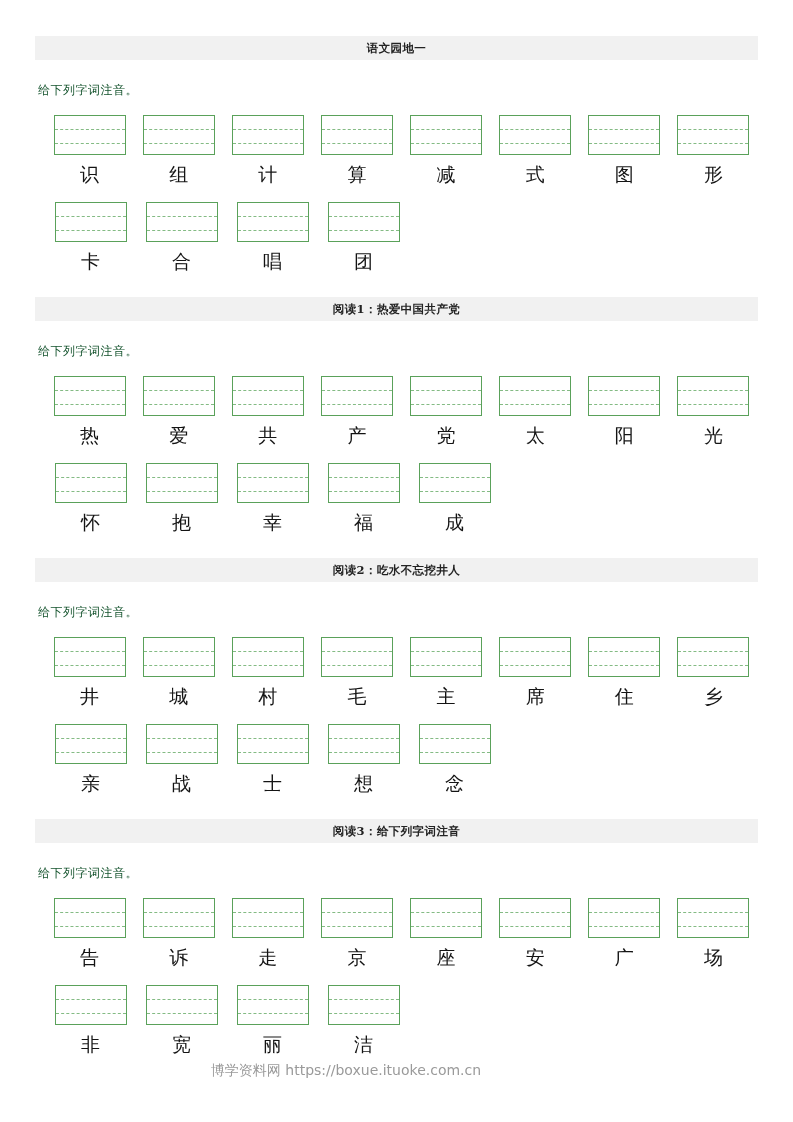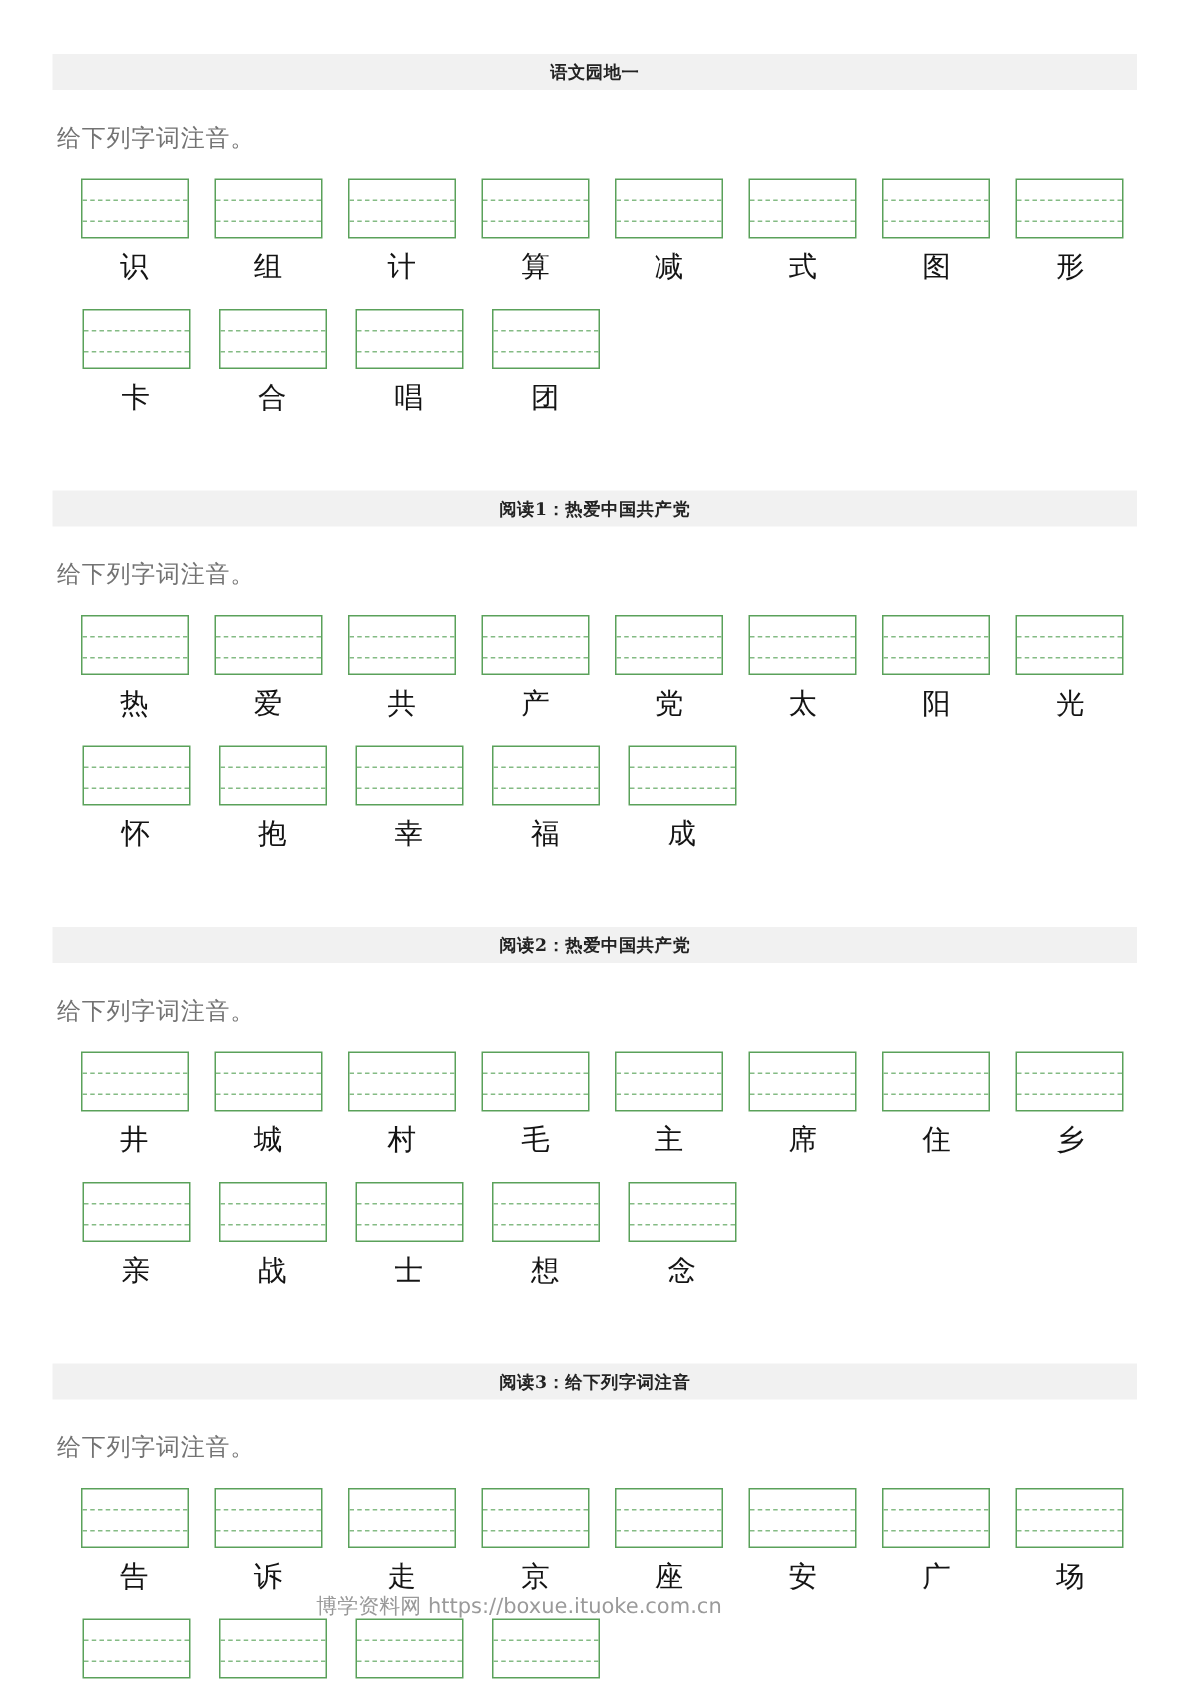--- a/index.html
+++ b/index.html
@@ -45,22 +45,22 @@
     font-size: 11.5px;
     color: #232323;
     letter-spacing: 0.4px;
     font-weight: 600;
     white-space: nowrap;
   }
 
   
   .instruction {
     font-family: Liberation Sans, sans-serif;
-    font-size: 16px;
-    color: #737373;
+    font-size: 12px;
+    color: #14532d;
     margin-top: 22px;
     margin-bottom: 0;
     margin-left: 3px;
     letter-spacing: 0.5px;
   }
 
   
   .char-row {
     display: flex;
     flex-direction: row;
@@ -96,21 +96,21 @@
     font-size: 19px;
     line-height: 24px;
     color: #141414;
     height: 24px;
   }
 
   .section {
     margin-bottom: 0;
   }
   .section + .section {
-    margin-top: 50px;
+    margin-top: 24px;
   }
 
   
   .footer {
     position: absolute;
     left: 0;
     top: 1062px;
     width: 692px;
     text-align: center;
   }
@@ -330,21 +330,21 @@
             <div class="pinyin-box">
               <div class="line l1"></div>
               <div class="line l2"></div>
             </div>
             <div class="char-label">成</div>
           </div>
         </div>
       </div>
       <div class="section">
         <div class="section-header">
-          <div class="section-header-text">阅读2：热爱中国共产党</div>
+          <div class="section-header-text">阅读2：吃水不忘挖井人</div>
         </div>
         <div class="instruction">给下列字词注音。</div>
         <div class="char-row">
           <div class="char-cell">
             <div class="pinyin-box">
               <div class="line l1"></div>
               <div class="line l2"></div>
             </div>
             <div class="char-label">井</div>
           </div>

